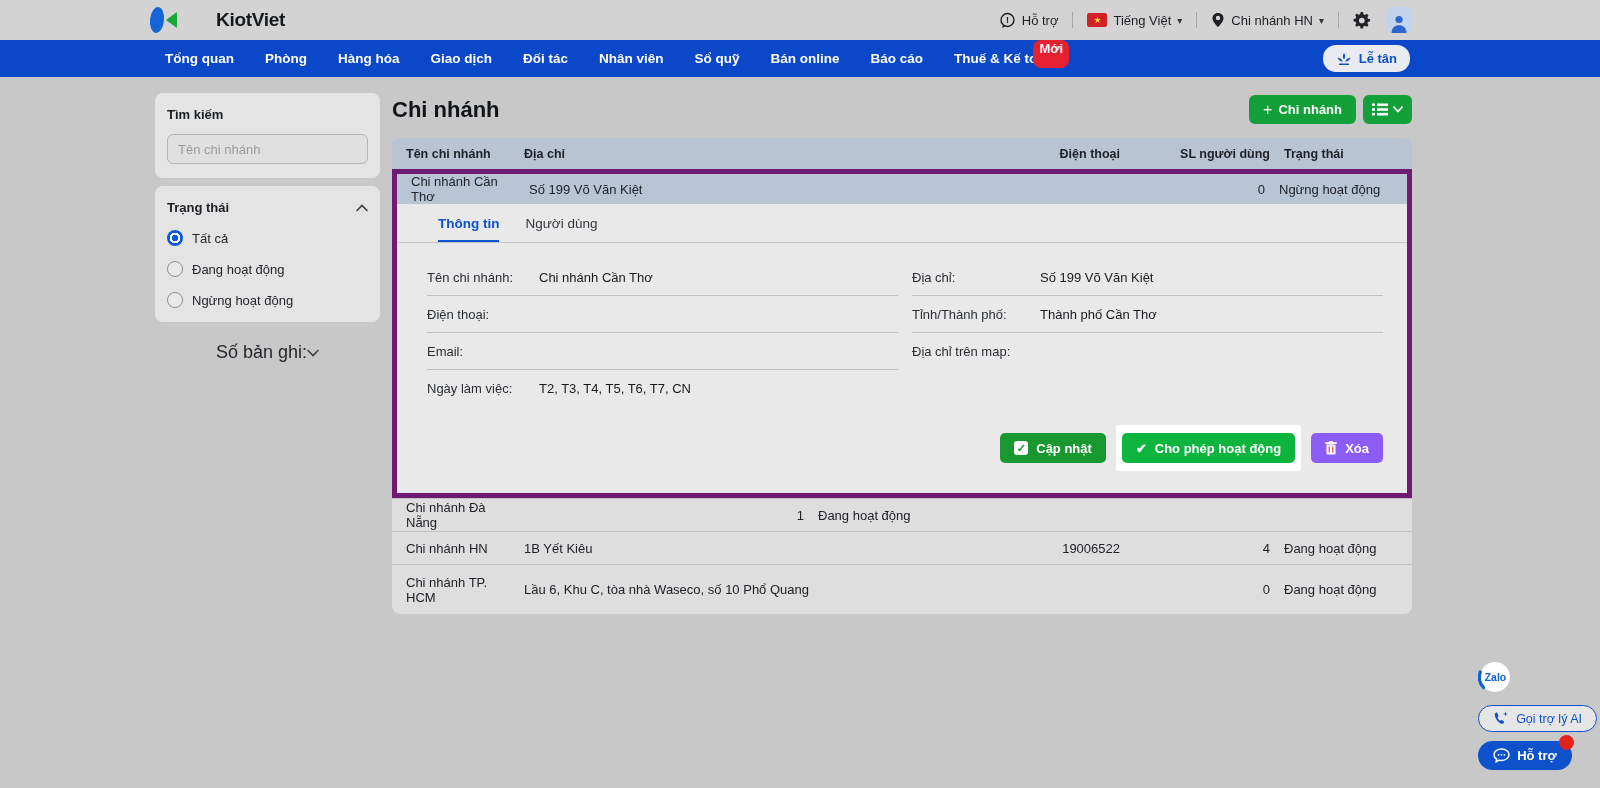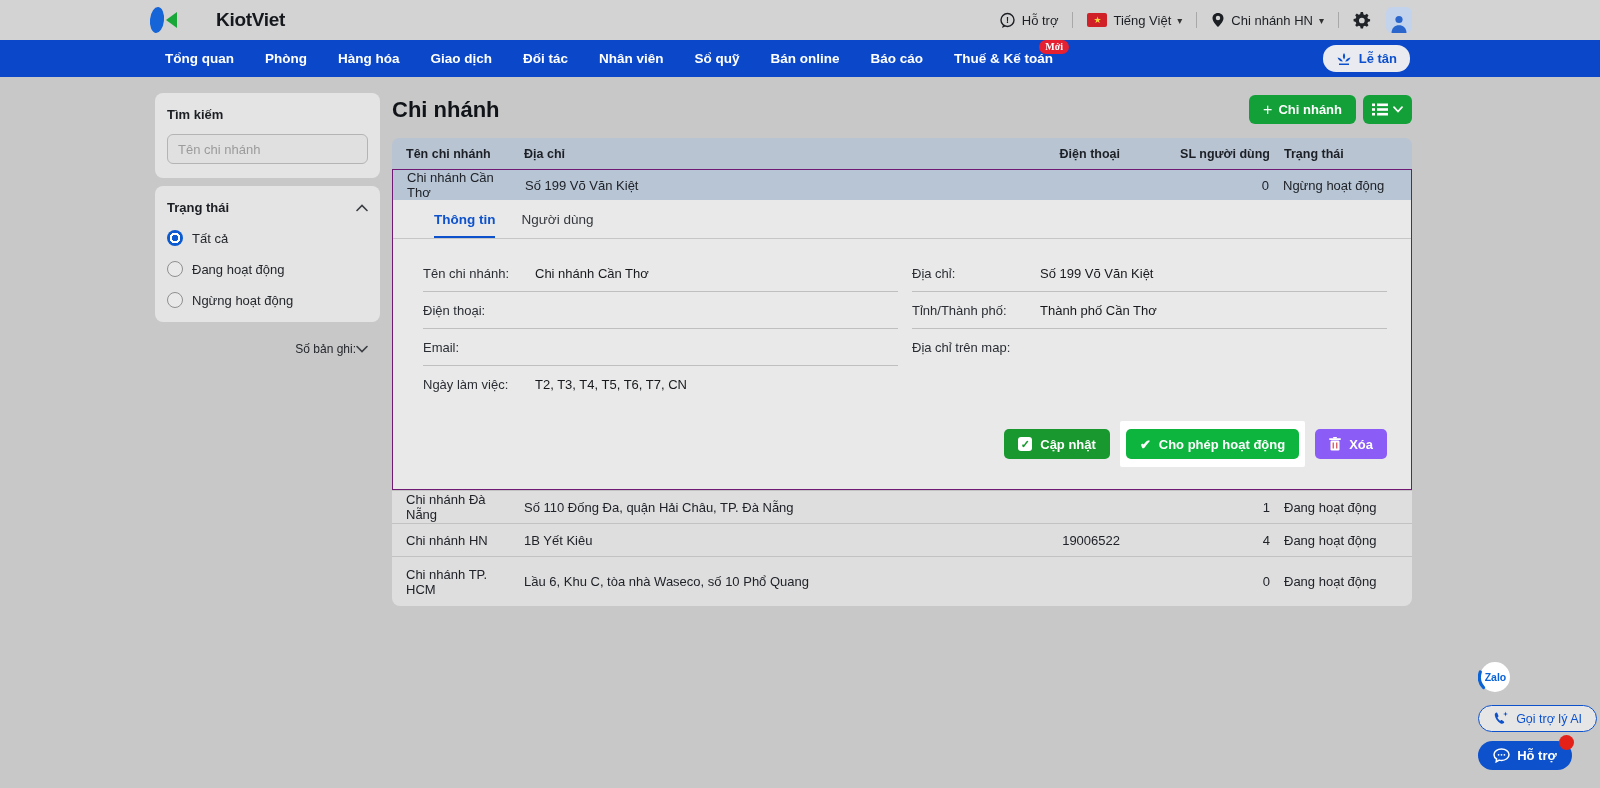--- a/index.html
+++ b/index.html
@@ -16,55 +16,55 @@
   .tb-item { display:flex; align-items:center; gap:6px; cursor:pointer; }
   .tb-div { width:1px; height:16px; background:#a8a8a8; }
   .flag { width:20px; height:14px; background:#cf2127; border-radius:2px; display:flex; align-items:center; justify-content:center; color:#f7d340; font-size:9px; }
   .chev { font-size:10px; color:#333; }
   .avatar { width:26px; height:26px; border-radius:6px; background:#c3d3ec; display:flex; align-items:flex-end; justify-content:center; overflow:hidden; }
 
   
   .navbar { height:37px; background:#0b47c9; display:flex; align-items:center; justify-content:space-between; padding:0 190px 0 165px; }
   .nav-items { display:flex; align-items:center; gap:31px; }
   .nav-item { color:#fff; font-size:13.5px; font-weight:bold; position:relative; cursor:pointer; white-space:nowrap; }
-  .nav-badge { position:absolute; top:-11px; right:-16px; background:#e42031; color:#fff; font-size:10px; font-weight:bold; padding:1px 6px 2px; border-radius:8px;font-family:Liberation Serif, serif; }
+  .nav-badge { position:absolute; top:-11px; right:-16px; background:#e42031; color:#fff; font-size:13px; font-weight:bold; padding:1px 6px 12px; border-radius:8px; }
   .reception-btn { background:#e9ebf0; border:none; border-radius:13px; height:27px; padding:0 13px; display:flex; align-items:center; gap:7px; color:#0d50cd; font-size:13px; font-weight:bold; cursor:pointer; }
 
   
   .content { display:flex; gap:12px; padding:16px 188px 16px 155px; align-items:flex-start; }
   .sidebar { flex:0 0 225px; }
   .card { background:#e4e4e4; border-radius:8px; padding:14px 12px; margin-bottom:8px; }
   .card-title { font-size:13px; font-weight:bold; color:#1b1e23; }
   .search-input { margin-top:12px; width:100%; height:30px; background:#e0e0e0; border:1px solid #b4b4b4; border-radius:6px; padding:0 10px; font-size:13px; color:#333; font-family:"Liberation Sans",sans-serif; }
   .search-input::placeholder { color:#9b9b9b; }
   .card-head { display:flex; align-items:center; justify-content:space-between; }
   .radio-row { display:flex; align-items:center; gap:9px; margin-top:15px; font-size:13px; color:#24272c; cursor:pointer; }
   .radio { width:16px; height:16px; border-radius:50%; background:#e9e9e9; border:1.5px solid #8f8f8f; }
   .radio.sel { border:none; background:radial-gradient(circle, #0b5ad1 0 3px, #ffffff 3.5px 5.2px, #0b5ad1 5.5px); }
-  .records-row { display:flex; align-items:center; justify-content:flex-end; padding:12px 12px; font-size:12px; color:#24272c; cursor:pointer; }
+  .records-row { display:flex; align-items:center; justify-content:center; padding:12px 12px; font-size:18px; color:#24272c; cursor:pointer; }
 
   
   .main { flex:1; }
   .title-row { display:flex; align-items:center; justify-content:space-between; margin:2px 0 14px; }
   .page-title { font-size:22px; font-weight:bold; color:#101317; }
   .title-actions { display:flex; gap:7px; }
   .btn-green { background:#14a038; color:#fff; border:none; border-radius:6px; height:29px; display:flex; align-items:center; gap:6px; padding:0 14px; font-size:13px; font-weight:bold; cursor:pointer; }
   .btn-green .plus { font-size:16px; font-weight:normal; }
   .btn-view { padding:0 9px; gap:5px; }
 
   .table { border-radius:7px 7px 8px 8px; overflow:visible; }
   .trow { display:flex; align-items:center; padding:0 14px; font-size:13px; color:#202329; }
   .thead { background:#b9c4d2; min-height:31px; font-weight:bold; font-size:12.5px; border-radius:7px 7px 0 0; color:#1c2026; }
   .c-name { width:118px; padding-right:8px; }
   .c-addr { flex:1; padding-right:8px; }
   .c-phone { width:130px; text-align:right; }
   .c-users { width:150px; text-align:right; }
   .c-status { width:128px; padding-left:14px; white-space:nowrap; }
 
-  .selected-wrap { border:1px solid #701a75; background:#e9e9e9; }
+  .selected-wrap { border:5px solid #701a75; background:#e9e9e9; }
   .row-selected { background:#b7c5d5; min-height:30px; cursor:pointer; }
   .data-row { background:#dedede; min-height:33px; border-top:1px solid #c2c2c2; cursor:pointer; }
   .data-row:last-child { border-radius:0 0 8px 8px; min-height:50px; }
 
   
   .detail-tabs { display:flex; gap:26px; padding:12px 0 0 41px; border-bottom:1px solid #c6c6c6; }
   .dtab { font-size:13.5px; padding-bottom:9px; color:#33373d; cursor:pointer; }
   .dtab.active { color:#0d52cc; font-weight:bold; border-bottom:2px solid #0d52cc; }
   .fields { display:grid; grid-template-columns:1fr 1fr; column-gap:14px; padding:16px 24px 0 30px; }
   .field-row { display:flex; align-items:center; height:37px; border-bottom:1px solid #bfbfbf; font-size:13px; }
@@ -305,21 +305,20 @@
                 <line x1="7.8" y1="5.5" x2="7.8" y2="11.5" stroke="#d11f28" stroke-width="1"></line>
               </svg>
               <span>Xóa</span>
             </button>
           </div>
         </div>
       </div>
 
       <div class="trow data-row">
         <div class="c-name">Chi nhánh Đà Nẵng</div>
-        <div class="c-addr">Số 110 Đống Đa, quận Hải Châu, TP. Đà Nẵng</div>
         <div class="c-phone"></div>
         <div class="c-users">1</div>
         <div class="c-status">Đang hoạt động</div>
       </div>
       <div class="trow data-row">
         <div class="c-name">Chi nhánh HN</div>
         <div class="c-addr">1B Yết Kiêu</div>
         <div class="c-phone">19006522</div>
         <div class="c-users">4</div>
         <div class="c-status">Đang hoạt động</div>

